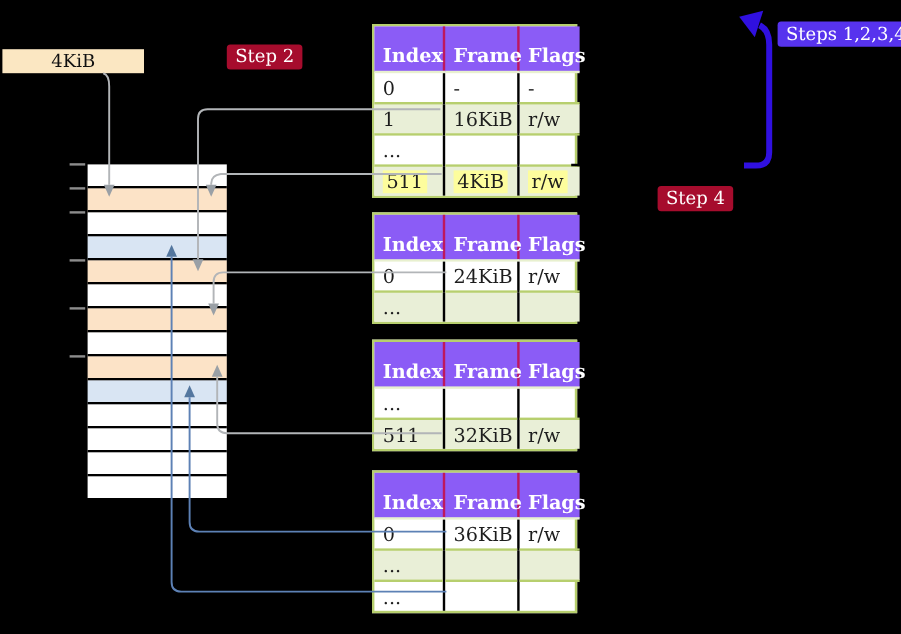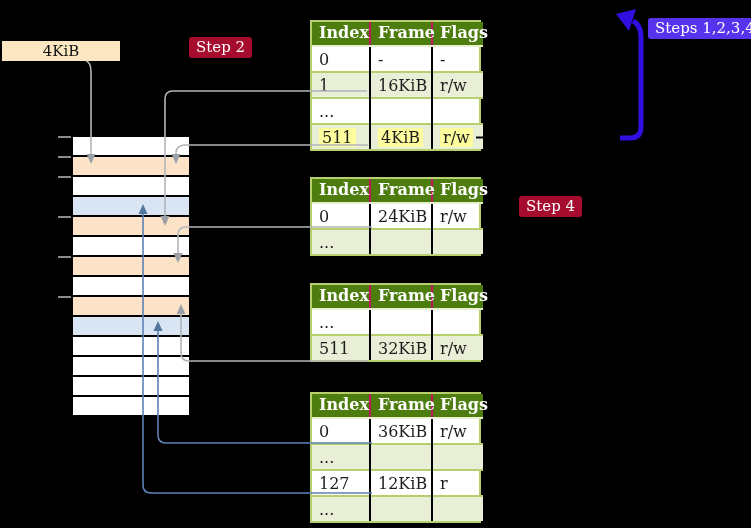--- a/index.html
+++ b/index.html
@@ -15,38 +15,38 @@
   
   .badge{
     position:absolute;color:#fff;font-size:15px;line-height:19px;
     padding:1px 7px;border-radius:3px;white-space:nowrap;
   }
   .badge-red{background:#a60c2d;}
   .badge-violet{background:#5733ee;}
   #badge-step0{left:189px;top:37px;}
   #badge-steps123{left:509px;top:18px;}
   #badge-steps1234{left:648px;top:18px;}
-  #badge-step4{left:519px;top:155px;margin-top:41px;}
+  #badge-step4{left:548px;top:155px;}
   
   #memory-column{
     position:absolute;left:71px;top:135px;width:120px;
     border:2px solid #000;box-sizing:border-box;
   }
   .mrow{height:18px;border-bottom:2px solid #000;}
   .mrow:last-child{border-bottom:none;}
   .tick{position:absolute;left:58px;width:13px;height:2px;background:#8c8c8c;}
   
   .pt{
     position:absolute;left:310px;width:171px;border:2px solid #b7cf6e;
     box-sizing:border-box;background:#fff;
   }
   .pt table{border-collapse:collapse;width:100%;table-layout:fixed;}
   .pt th{
-    background:#4d7c0f;color:#fff;font-weight:bold;font-size:16px;text-align:right;
-    padding:0 0 2px 7px;height:21px;border-bottom:2px solid #e8f0cf;
+    background:#8b5cf6;color:#fff;font-weight:bold;font-size:16px;text-align:right;
+    padding:14px 0 2px 7px;height:21px;border-bottom:2px solid #e8f0cf;
   }
   .pt th + th{border-left:2px solid #be185d;}
   .pt td{
     font-size:16px;color:#1d1d1d;padding:1px 0 1px 7px;height:22px;
     border-top:2px solid #b7cf6e;overflow:hidden;white-space:nowrap;
   }
   .pt tbody tr:first-child td{border-top:none;}
   .pt td + td{border-left:2px solid #000;}
   .pt tbody tr:nth-child(even) td{background:#e9efd7;}
   .pt col.c1{width:58px;} .pt col.c2{width:62px;} .pt col.c3{width:51px;}
@@ -204,25 +204,20 @@
             <td>0</td>
             <td>36KiB</td>
             <td>r/w</td>
           </tr>
           <tr>
             <td>...</td>
             <td></td>
             <td></td>
           </tr>
           <tr>
-            <td>127</td>
-            <td>12KiB</td>
-            <td>r</td>
-          </tr>
-          <tr>
             <td>...</td>
             <td></td>
             <td></td>
           </tr>
         </tbody>
       </table>
     </div>
 
   <svg id="arrows" viewBox="0 0 751 528" xmlns="http://www.w3.org/2000/svg">
 

